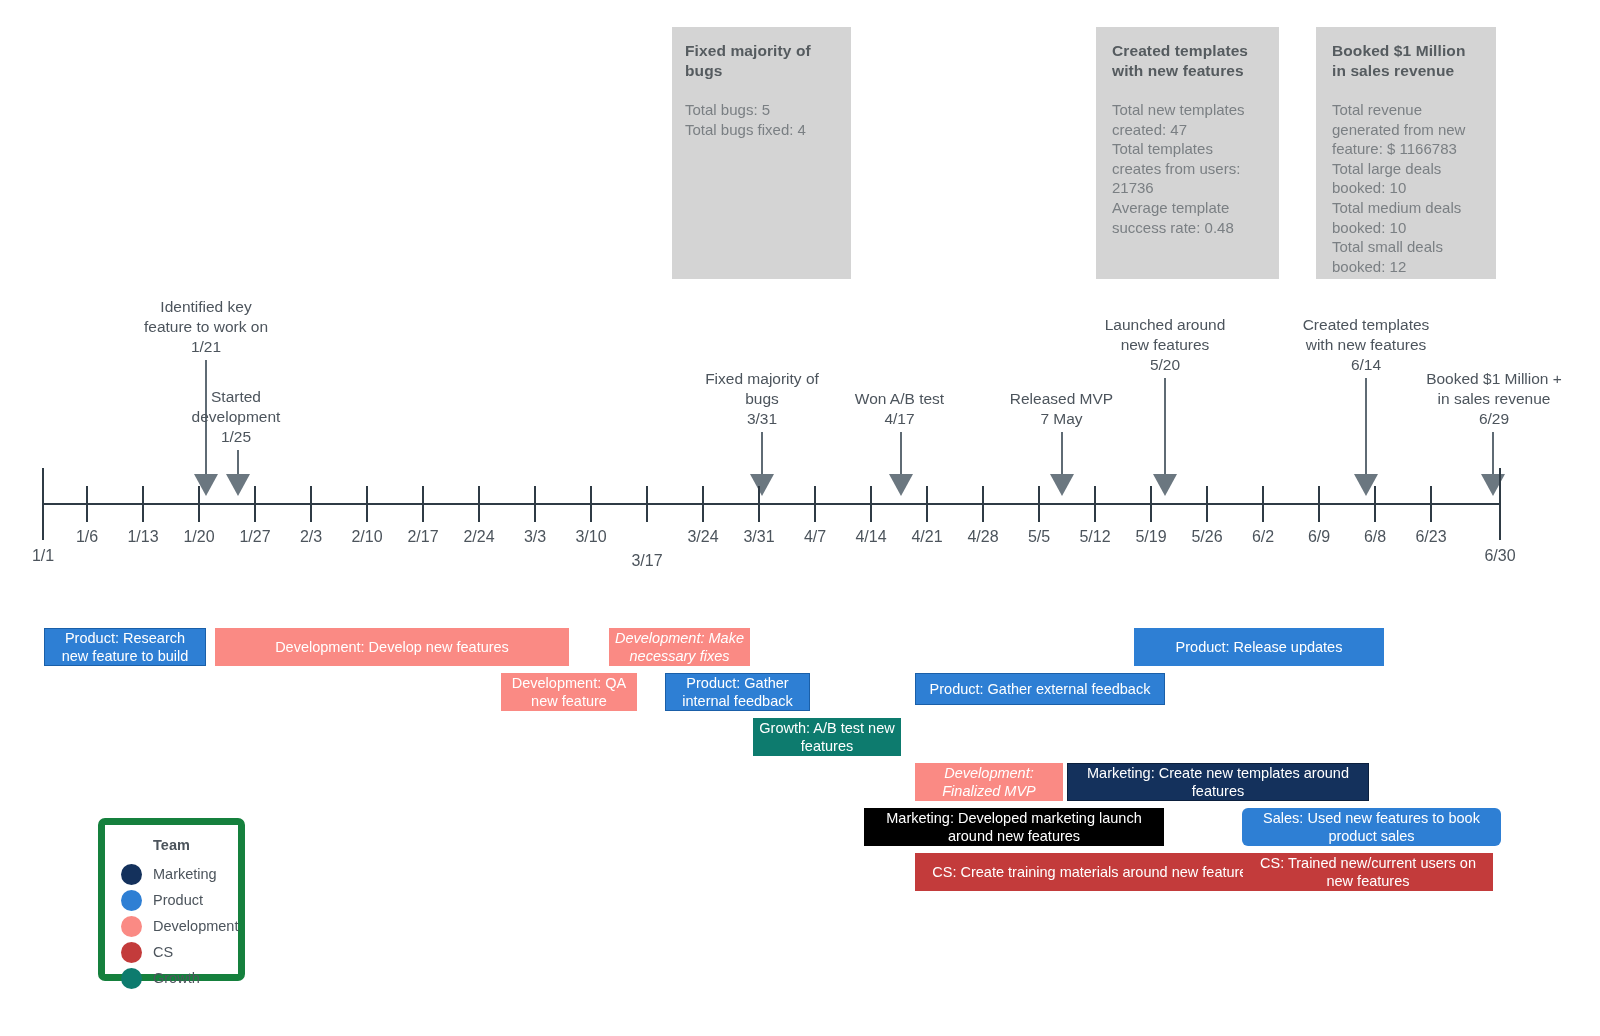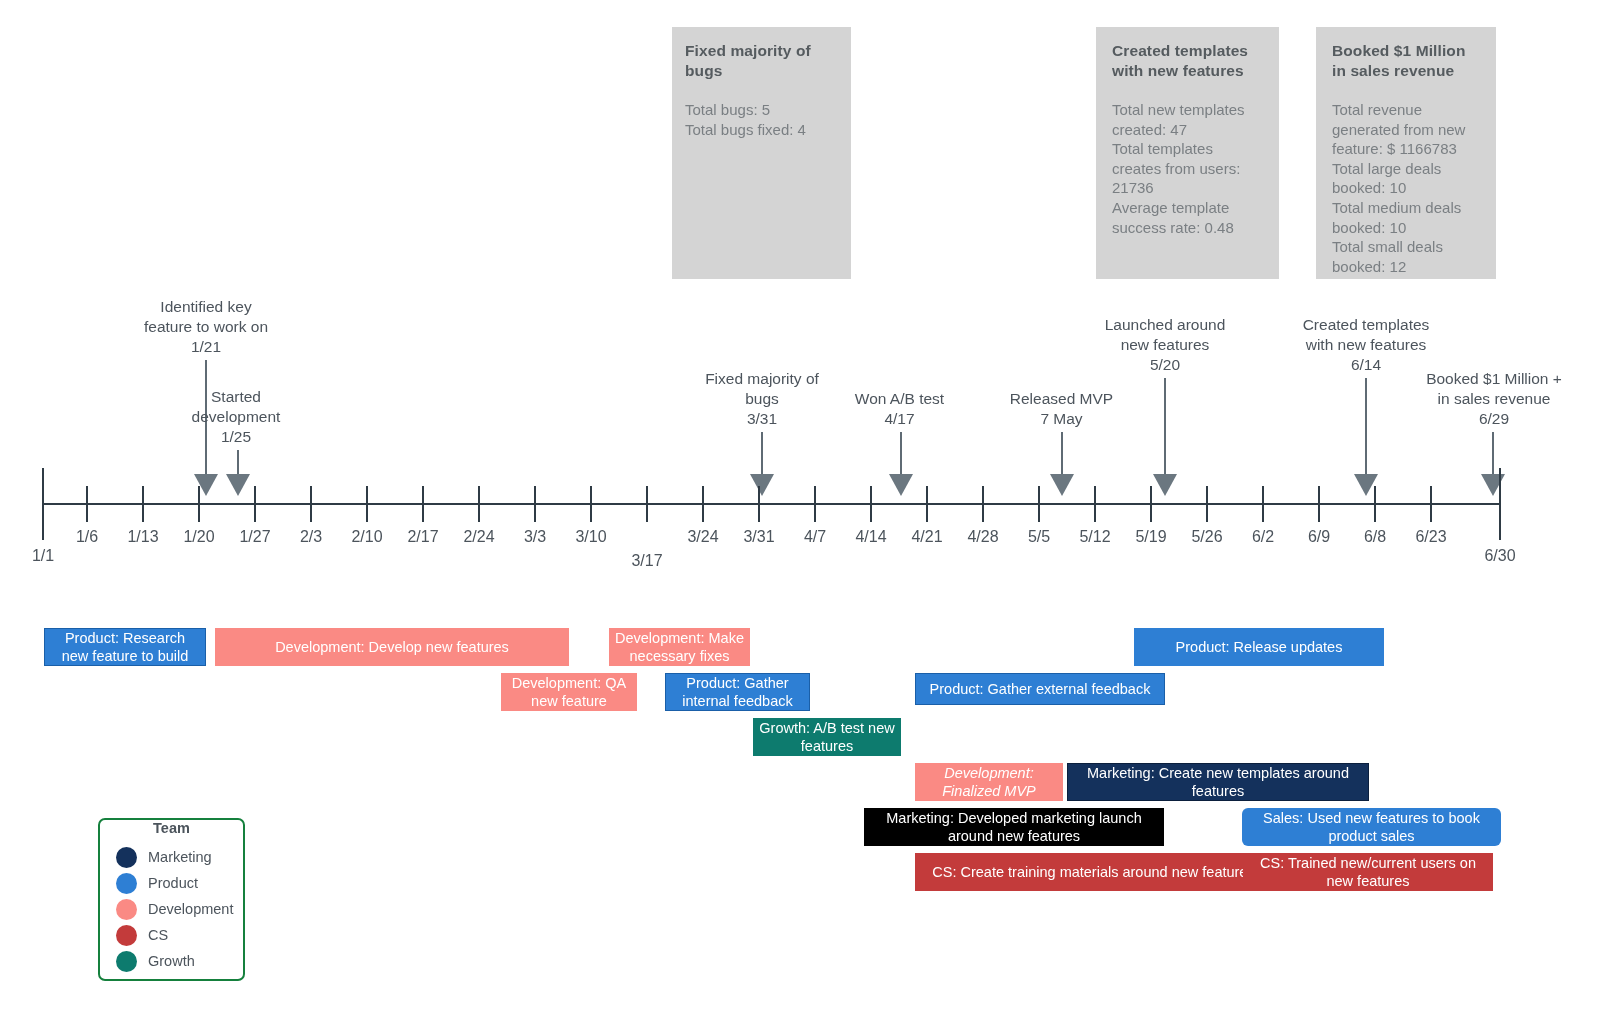--- a/index.html
+++ b/index.html
@@ -90,23 +90,23 @@
     line-height:18px;
     padding:0 5px;
     overflow:hidden;
   }
 
   
   #legend{
     position:absolute;
     box-sizing:border-box;
     background:#ffffff;
-    border:2px solid #15803d;
+    border:7px solid #15803d;
     border-radius:7px;
-    padding:0 16px 14px 16px;
+    padding:12px 16px 14px 16px;
   }
   #legend .lg-title{
     font-size:14.5px;
     font-weight:bold;
     color:#4c545c;
     text-align:center;
     margin-bottom:8px;
   }
   .lg-row{
     display:flex;
@@ -226,21 +226,21 @@
   <div class="tlabel" style="left:1121px;top:528px;width:60px;">5/19</div>
   <div class="tlabel" style="left:1177px;top:528px;width:60px;">5/26</div>
   <div class="tlabel" style="left:1233px;top:528px;width:60px;">6/2</div>
   <div class="tlabel" style="left:1289px;top:528px;width:60px;">6/9</div>
   <div class="tlabel" style="left:1345px;top:528px;width:60px;">6/8</div>
   <div class="tlabel" style="left:1401px;top:528px;width:60px;">6/23</div>
   <div class="tlabel" style="left:1470px;top:547px;width:60px;">6/30</div>
 
   <div class="bar" style="left:44px;top:628px;width:162px;height:38px;background:#2e7fd4;border:1.5px solid #1a5fa8;">Product: Research new feature to build</div>
   <div class="bar" style="left:215px;top:628px;width:354px;height:38px;background:#fa8a84;">Development: Develop new features</div>
-  <div class="bar" style="left:609px;top:628px;width:141px;height:38px;background:#fa8a84;">Development: Make necessary fixes</div>
+  <div class="bar" style="left:609px;top:628px;width:141px;height:38px;background:#fa8a84;font-style:italic;">Development: Make necessary fixes</div>
   <div class="bar" style="left:1134px;top:628px;width:250px;height:38px;background:#2e7fd4;">Product: Release updates</div>
 
   <div class="bar" style="left:501px;top:673px;width:136px;height:38px;background:#fa8a84;">Development: QA new feature</div>
   <div class="bar" style="left:665px;top:673px;width:145px;height:38px;background:#2e7fd4;border:1.5px solid #1a5fa8;">Product: Gather internal feedback</div>
   <div class="bar" style="left:915px;top:673px;width:250px;height:32px;background:#2e7fd4;border:1.5px solid #1a5fa8;">Product: Gather external feedback</div>
 
   <div class="bar" style="left:753px;top:718px;width:148px;height:38px;background:#0d7b6e;">Growth: A/B test new features</div>
 
   <div class="bar" style="left:915px;top:763px;width:148px;height:38px;background:#fa8a84;font-style:italic;">Development: Finalized MVP</div>
   <div class="bar" style="left:1067px;top:763px;width:302px;height:38px;background:#14315c;border:1.5px solid #0b1f3d;">Marketing: Create new templates around features</div>

